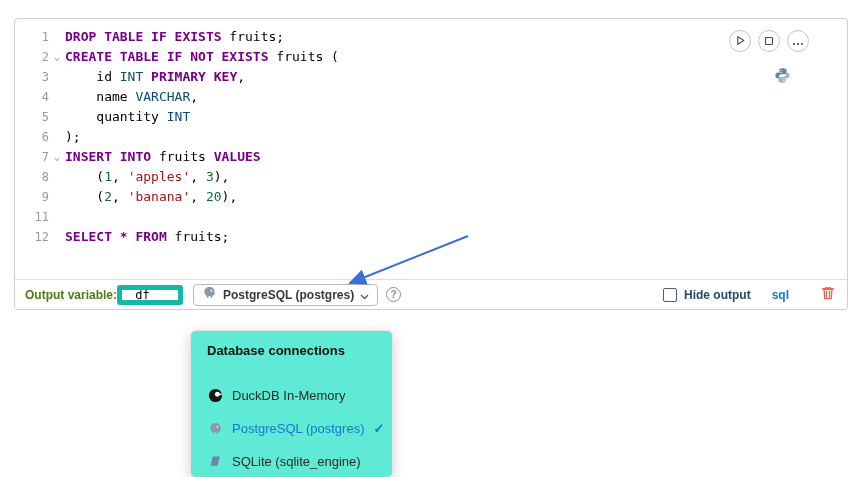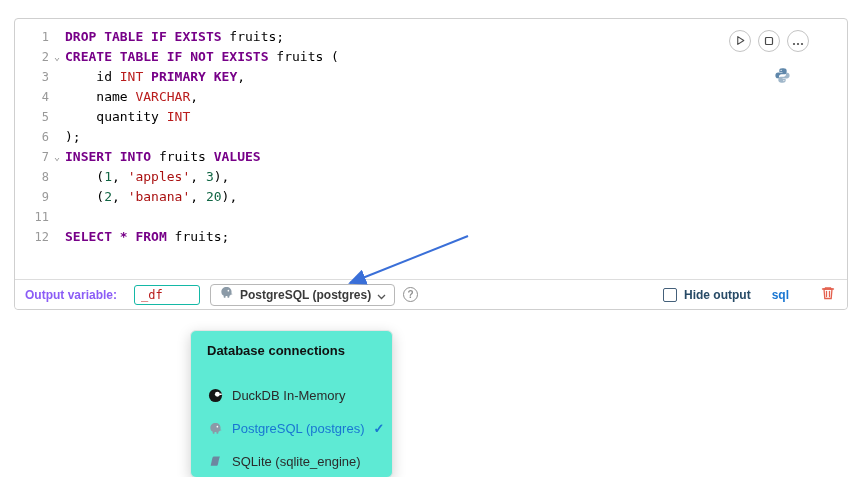--- a/index.html
+++ b/index.html
@@ -16,35 +16,35 @@
   .code-area {
     position: absolute; top: 0; left: 0; right: 0; bottom: 30px;
     padding-top: 8px; overflow: hidden;
     font-family: "DejaVu Sans Mono", monospace; font-size: 13px; line-height: 20px;
   }
   .code-line { display: flex; }
   .gutter { width: 34px; flex: none; text-align: right; color: #999; font-size: 12px; }
   .fold { width: 16px; flex: none; text-align: center; color: #8a8a8a; font-size: 10px; line-height: 20px; }
   .code-text { white-space: pre; color: #000; }
   .tok-kw  { color: #770088; font-weight: bold; }
-  .tok-typ { color: #b91c1c; }
+  .tok-typ { color: #0c4a6e; }
   .tok-str { color: #aa1111; }
   .tok-num { color: #116644; }
   .tok-pln { color: #000; }
   
   .cell-footer {
     position: absolute; left: 0; right: 0; bottom: 0; height: 30px;
     border-top: 1px solid #dddddd; display: flex; align-items: center;
     padding: 0 10px; background: #fff; border-radius: 0 0 4px 4px;
   }
-  .footer-label { font-size: 12px; font-weight: bold; color: #8b5cf6; white-space: nowrap; }
+  .footer-label { font-size: 12px; font-weight: bold; color: #4d7c0f; white-space: nowrap; }
   .ov-input {
-    width: 66px; height: 20px; border: 1px solid #14b8a6; border-radius: 3px;
-    font-family: "DejaVu Sans Mono", monospace; font-size: 12px; color: #b91c1c;
-    padding: 0 6px; margin: 0 10px 0 17px;
+    width: 66px; height: 20px; border: 5px solid #14b8a6; border-radius: 3px;
+    font-family: "DejaVu Sans Mono", monospace; font-size: 12px; color: #000000;
+    padding: 0 6px; margin: 0 10px 0 0;
   }
   .conn-trigger {
     display: flex; align-items: center; gap: 6px; height: 22px;
     border: 1px solid #b8b8b8; border-radius: 4px; padding: 0 8px;
     background: #fff; cursor: pointer;
   }
   .conn-label { font-size: 12px; font-weight: 600; color: #3a3a3a; white-space: nowrap; }
   .help {
     width: 15px; height: 15px; border: 1.5px solid #909090; border-radius: 50%;
     color: #909090; font-size: 10px; font-weight: bold;

